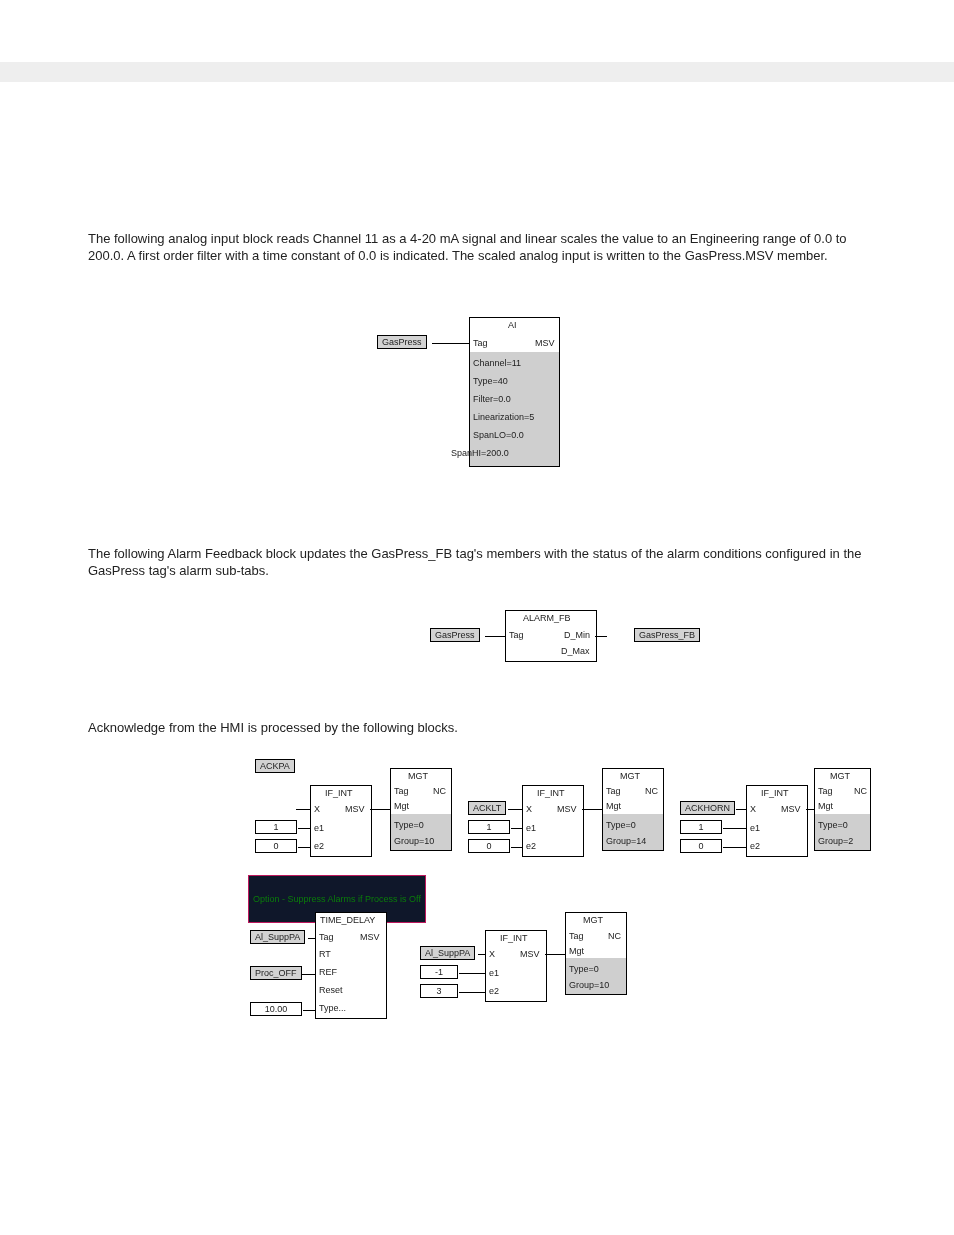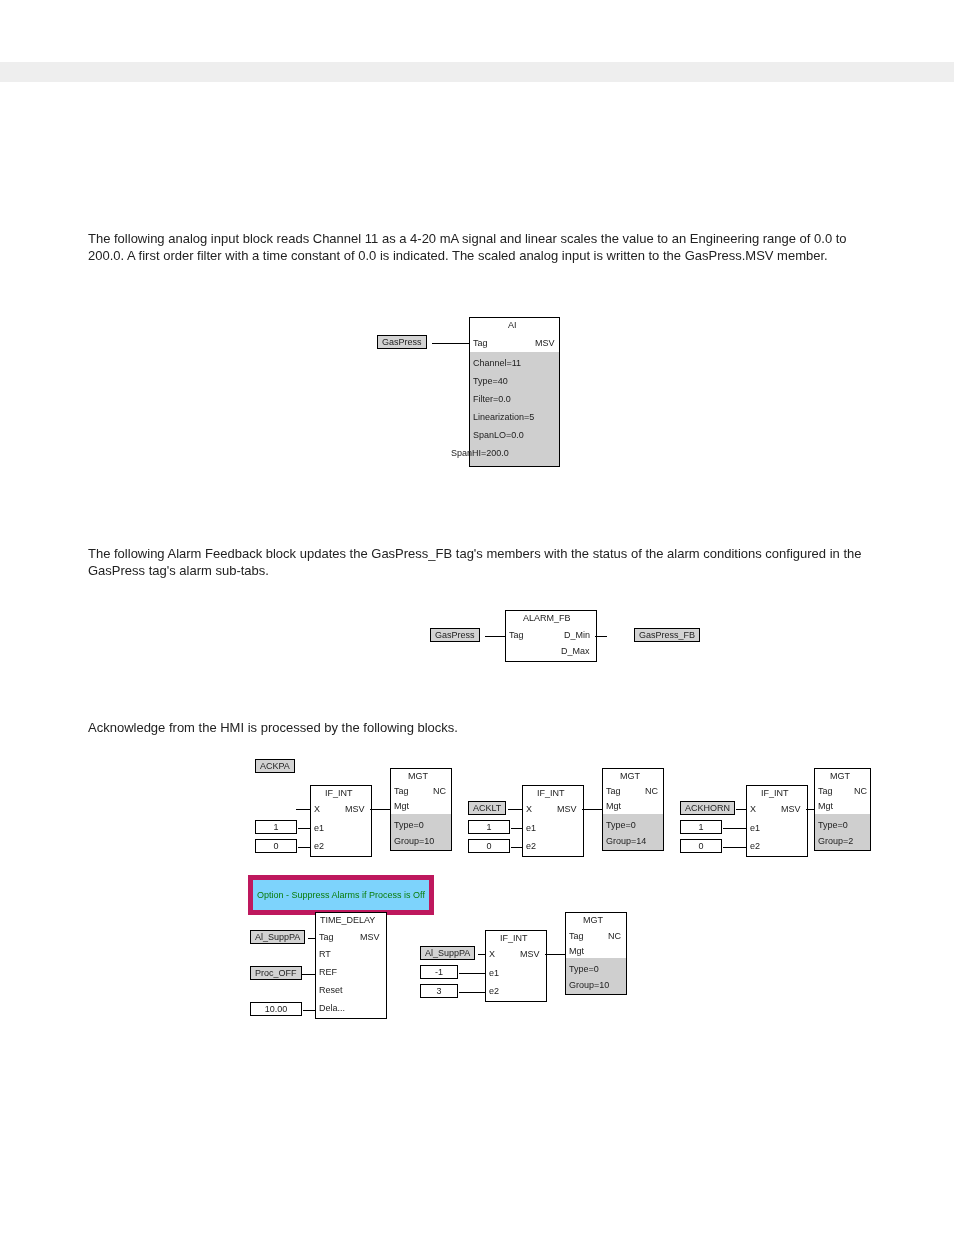--- a/index.html
+++ b/index.html
@@ -1,21 +1,21 @@
 <!DOCTYPE html>
 <html><head>
 <meta charset="utf-8">
 <style>
 html,body{margin:0;padding:0;background:#fff;font-family:Arial,Helvetica,sans-serif;color:#222;-webkit-font-smoothing:none}
 .page{width:954px;height:1235px;position:relative;overflow:hidden}
 .band{position:absolute;left:0;right:0;top:62px;height:20px;background:#eee}
 .p{position:absolute;font-size:13px;line-height:1.3}
 .blocklabel{position:absolute;font-size:9px;background:#d3d3d3;border:1px solid #000;padding:1px 4px;white-space:nowrap}
 .blocklabel.white{background:#fff}
-.comment{position:absolute;font-size:9px;color:#0a7c0a;border:5px solid #be185d;padding:10px 4px;background:#7dd3fc}
+.comment{position:absolute;font-size:9px;color:#0a7c0a;border:1px solid #be185d;padding:18px 4px;background:#0f172a}
 .box{position:absolute;border:1px solid #000;background:#fff}
 .boxlower{position:absolute;border:1px solid #000;background:#cfcfcf;border-top:none}
 .txt{position:absolute;font-size:9px;white-space:nowrap}
 .wire{position:absolute;background:#000}
 </style>
 </head>
 <body>
 
 <div class="page">
 
@@ -123,21 +123,21 @@
 <div class="wire" style="left:302px;top:974px;width:13px;height:1px"></div>
 <div class="blocklabel white" style="left:250px;top:1002px;width:42px;text-align:center">10.00</div>
 <div class="wire" style="left:303px;top:1010px;width:12px;height:1px"></div>
 <div class="box" style="left:315px;top:912px;width:70px;height:105px"></div>
 <div class="txt" style="left:320px;top:915px">TIME_DELAY</div>
 <div class="txt" style="left:319px;top:932px">Tag</div>
 <div class="txt" style="left:360px;top:932px">MSV</div>
 <div class="txt" style="left:319px;top:949px">RT</div>
 <div class="txt" style="left:319px;top:967px">REF</div>
 <div class="txt" style="left:319px;top:985px">Reset</div>
-<div class="txt" style="left:319px;top:1003px">Dela...</div>
+<div class="txt" style="left:319px;top:1003px">Type...</div>
 
 <div class="blocklabel" style="left:420px;top:946px">Al_SuppPA</div>
 <div class="wire" style="left:478px;top:954px;width:7px;height:1px"></div>
 <div class="blocklabel white" style="left:420px;top:965px;width:28px;text-align:center">-1</div>
 <div class="wire" style="left:459px;top:973px;width:26px;height:1px"></div>
 <div class="blocklabel white" style="left:420px;top:984px;width:28px;text-align:center">3</div>
 <div class="wire" style="left:459px;top:992px;width:26px;height:1px"></div>
 <div class="box" style="left:485px;top:930px;width:60px;height:70px"></div>
 <div class="txt" style="left:500px;top:933px">IF_INT</div>
 <div class="txt" style="left:489px;top:949px">X</div>

